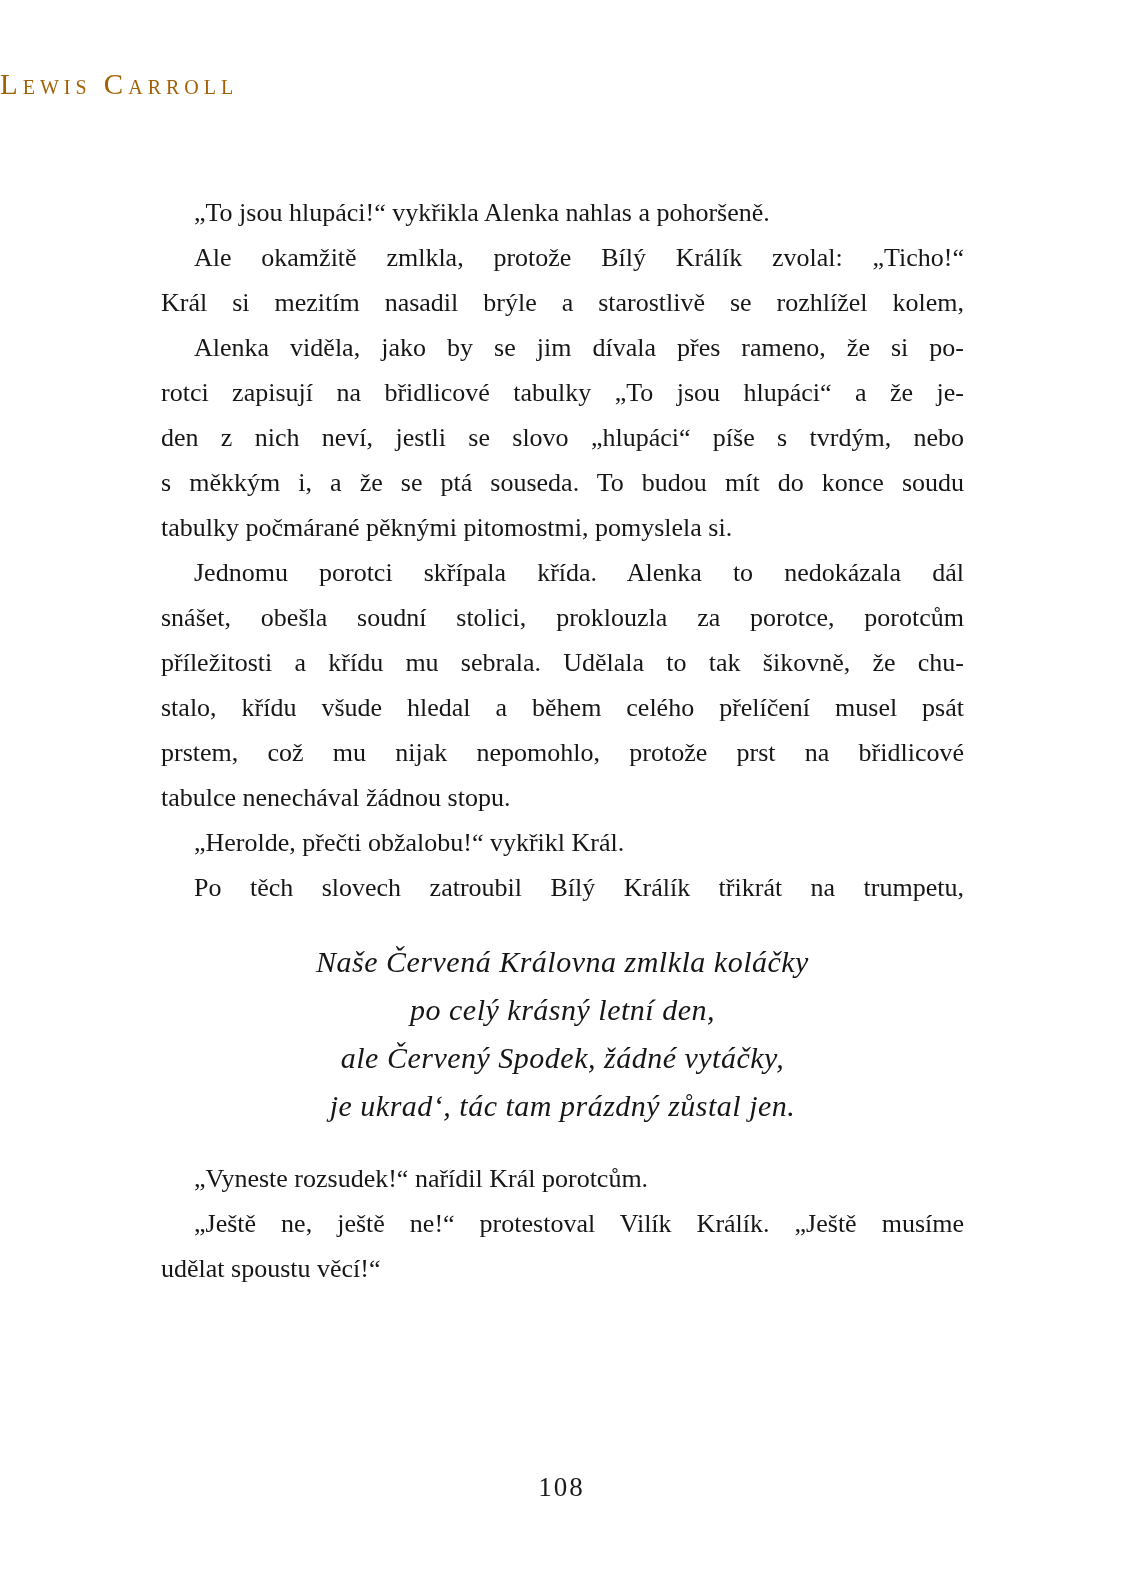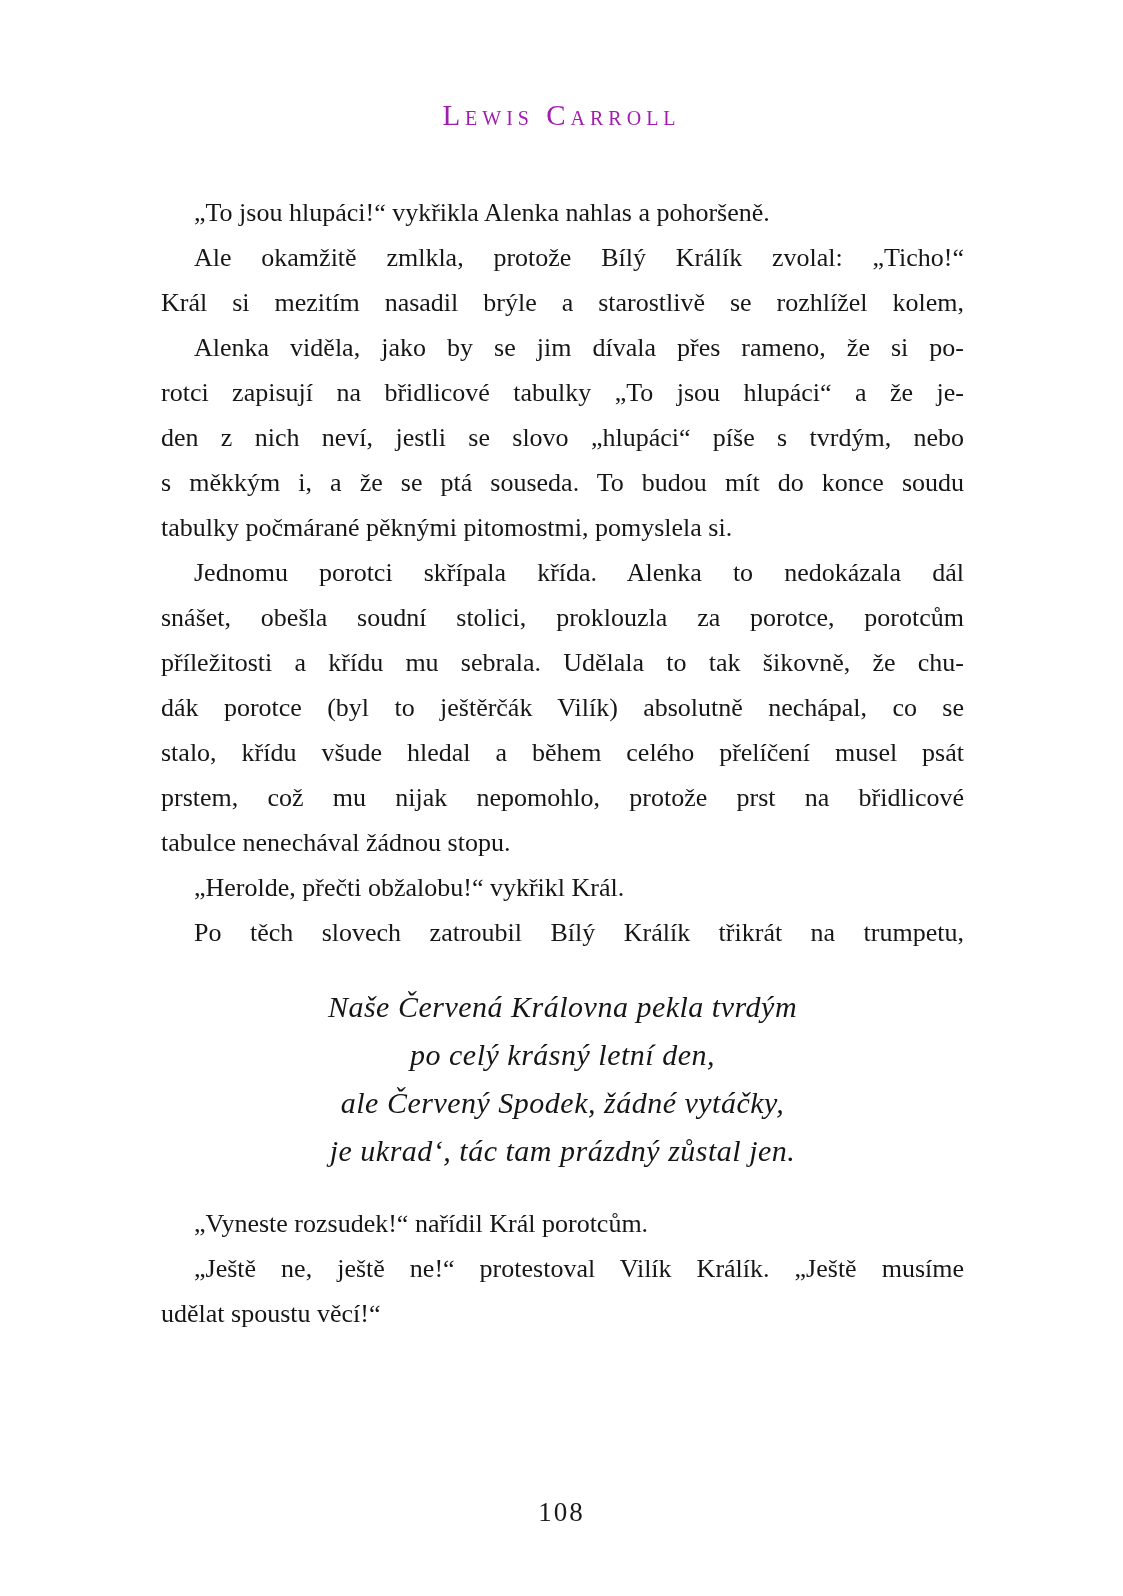--- a/index.html
+++ b/index.html
@@ -14,26 +14,24 @@
     background: #ffffff;
     color: #161616;
     font-family: "Liberation Serif", serif;
     overflow: hidden;
   }
   .running-header {
     position: absolute;
     top: 68px;
     left: 0;
     width: 100%;
-    text-align: center;
     font-size: 29px;
     font-variant: small-caps;
     letter-spacing: 5px;
-    color: #a21caf;
-    margin-top: 31px;
+    color: #a16207;
   }
   .text-column {
     position: absolute;
     top: 190px;
     left: 161px;
     width: 803px;
   }
   .para { margin: 0; }
   .para .line {
     font-size: 26px;
@@ -61,21 +59,20 @@
   }
   .page-number {
     position: absolute;
     top: 1472px;
     left: 0;
     width: 100%;
     text-align: center;
     font-size: 27px;
     letter-spacing: 2px;
     color: #1a1a1a;
-    margin-top: 25px;
   }
 </style>
 </head>
 <body>
 
 <div class="page">
   <div class="running-header">Lewis Carroll</div>
 
   <div class="text-column">
       <div class="para">
@@ -89,33 +86,32 @@
         <div class="line first">Alenka viděla, jako by se jim dívala přes rameno, že si po-</div>
         <div class="line">rotci zapisují na břidlicové tabulky „To jsou hlupáci“ a že je-</div>
         <div class="line">den z nich neví, jestli se slovo „hlupáci“ píše s tvrdým, nebo</div>
         <div class="line">s měkkým i, a že se ptá souseda. To budou mít do konce soudu</div>
         <div class="line last">tabulky počmárané pěknými pitomostmi, pomyslela si.</div>
       </div>
       <div class="para">
         <div class="line first">Jednomu porotci skřípala křída. Alenka to nedokázala dál</div>
         <div class="line">snášet, obešla soudní stolici, proklouzla za porotce, porotcům</div>
         <div class="line">příležitosti a křídu mu sebrala. Udělala to tak šikovně, že chu-</div>
-        <div class="line">dák porotce (byl to ještěrčák Vilík) absolutně nechápal, co se</div>
         <div class="line">stalo, křídu všude hledal a během celého přelíčení musel psát</div>
         <div class="line">prstem, což mu nijak nepomohlo, protože prst na břidlicové</div>
         <div class="line last">tabulce nenechával žádnou stopu.</div>
       </div>
       <div class="para">
         <div class="line first last">„Herolde, přečti obžalobu!“ vykřikl Král.</div>
       </div>
       <div class="para">
         <div class="line first">Po těch slovech zatroubil Bílý Králík třikrát na trumpetu,</div>
       </div>
       <div class="poem">
-        <div class="poem-line">Naše Červená Královna pekla tvrdým</div>
+        <div class="poem-line">Naše Červená Královna zmlkla koláčky</div>
         <div class="poem-line">po celý krásný letní den,</div>
         <div class="poem-line">ale Červený Spodek, žádné vytáčky,</div>
         <div class="poem-line">je ukrad‘, tác tam prázdný zůstal jen.</div>
       </div>
       <div class="para">
         <div class="line first last">„Vyneste rozsudek!“ nařídil Král porotcům.</div>
       </div>
       <div class="para">
         <div class="line first">„Ještě ne, ještě ne!“ protestoval Vilík Králík. „Ještě musíme</div>
         <div class="line last">udělat spoustu věcí!“</div>

